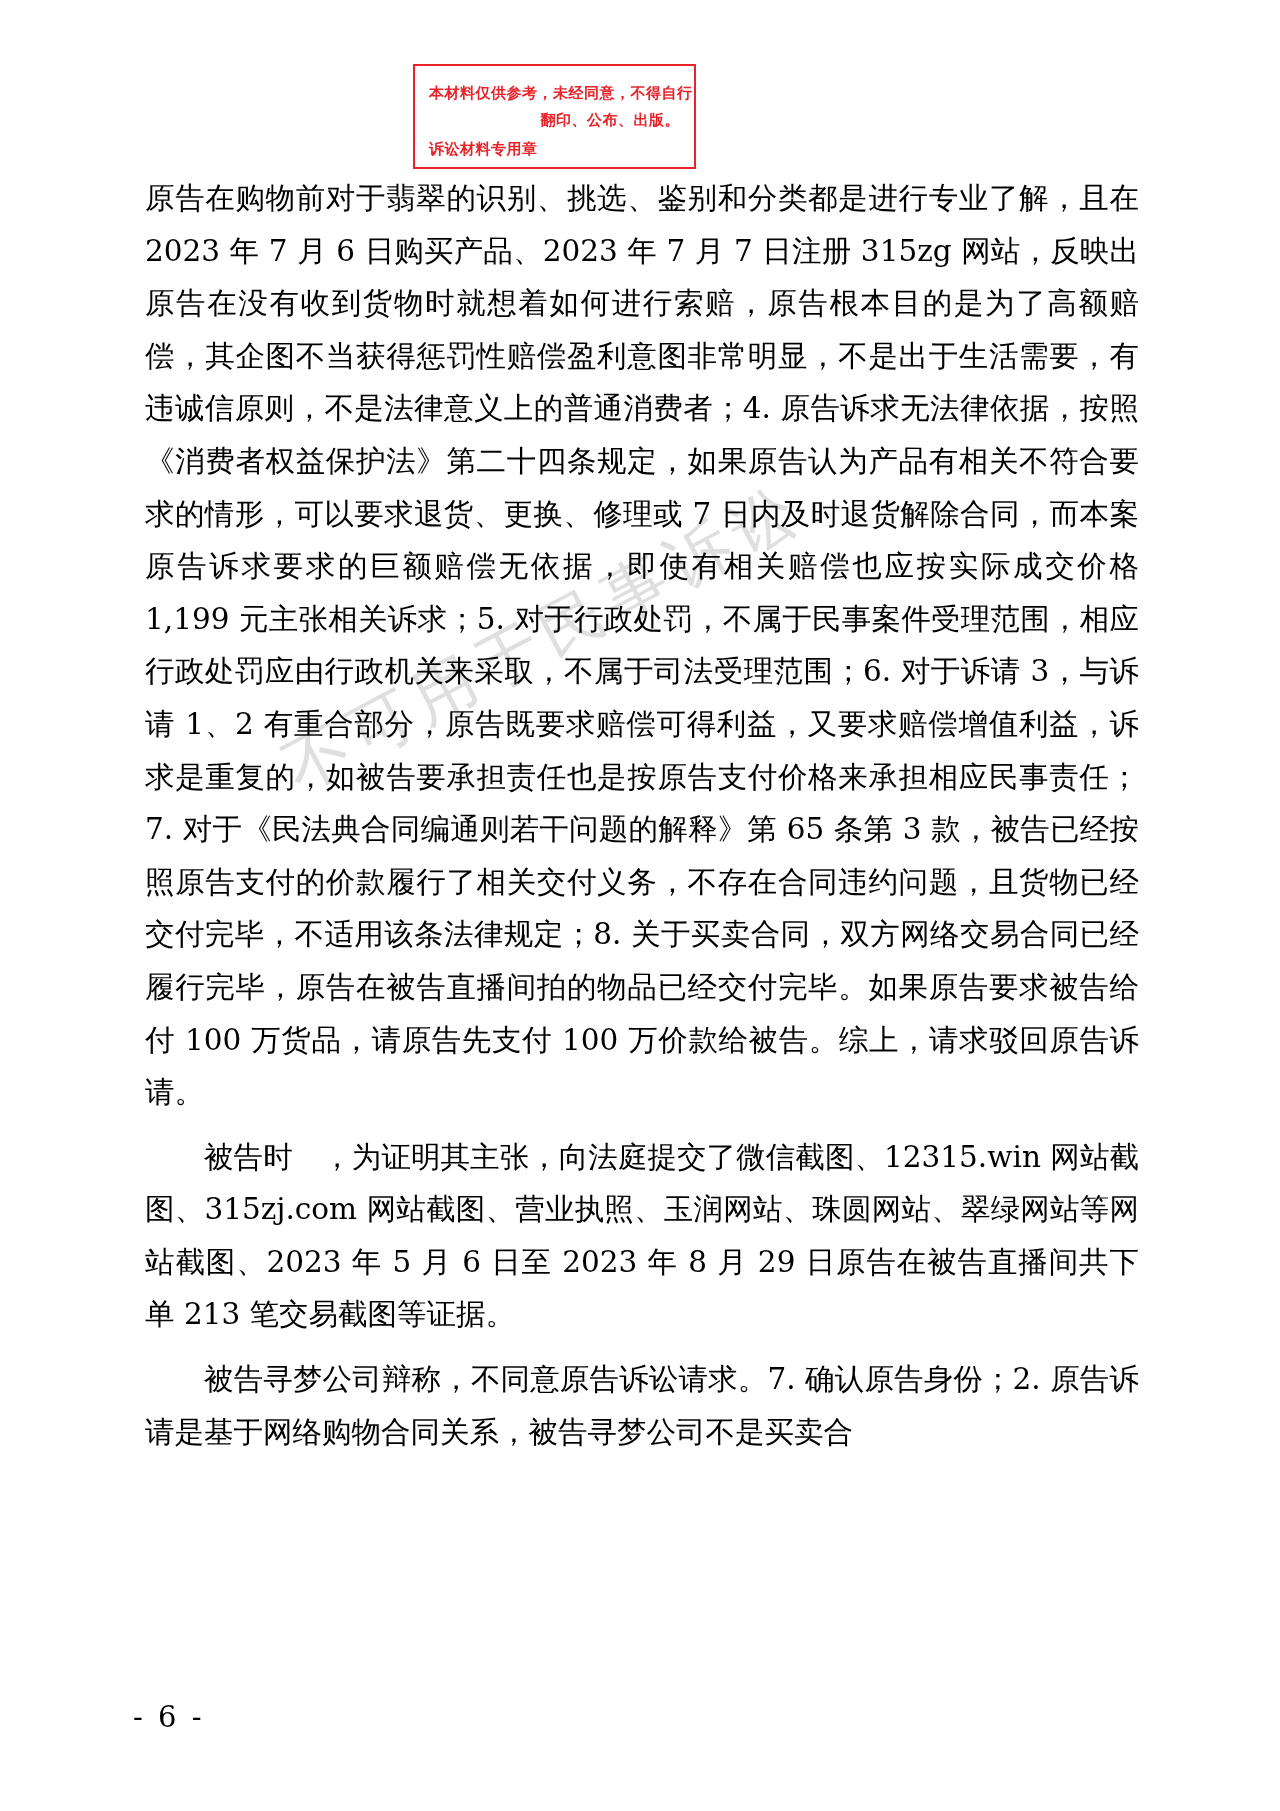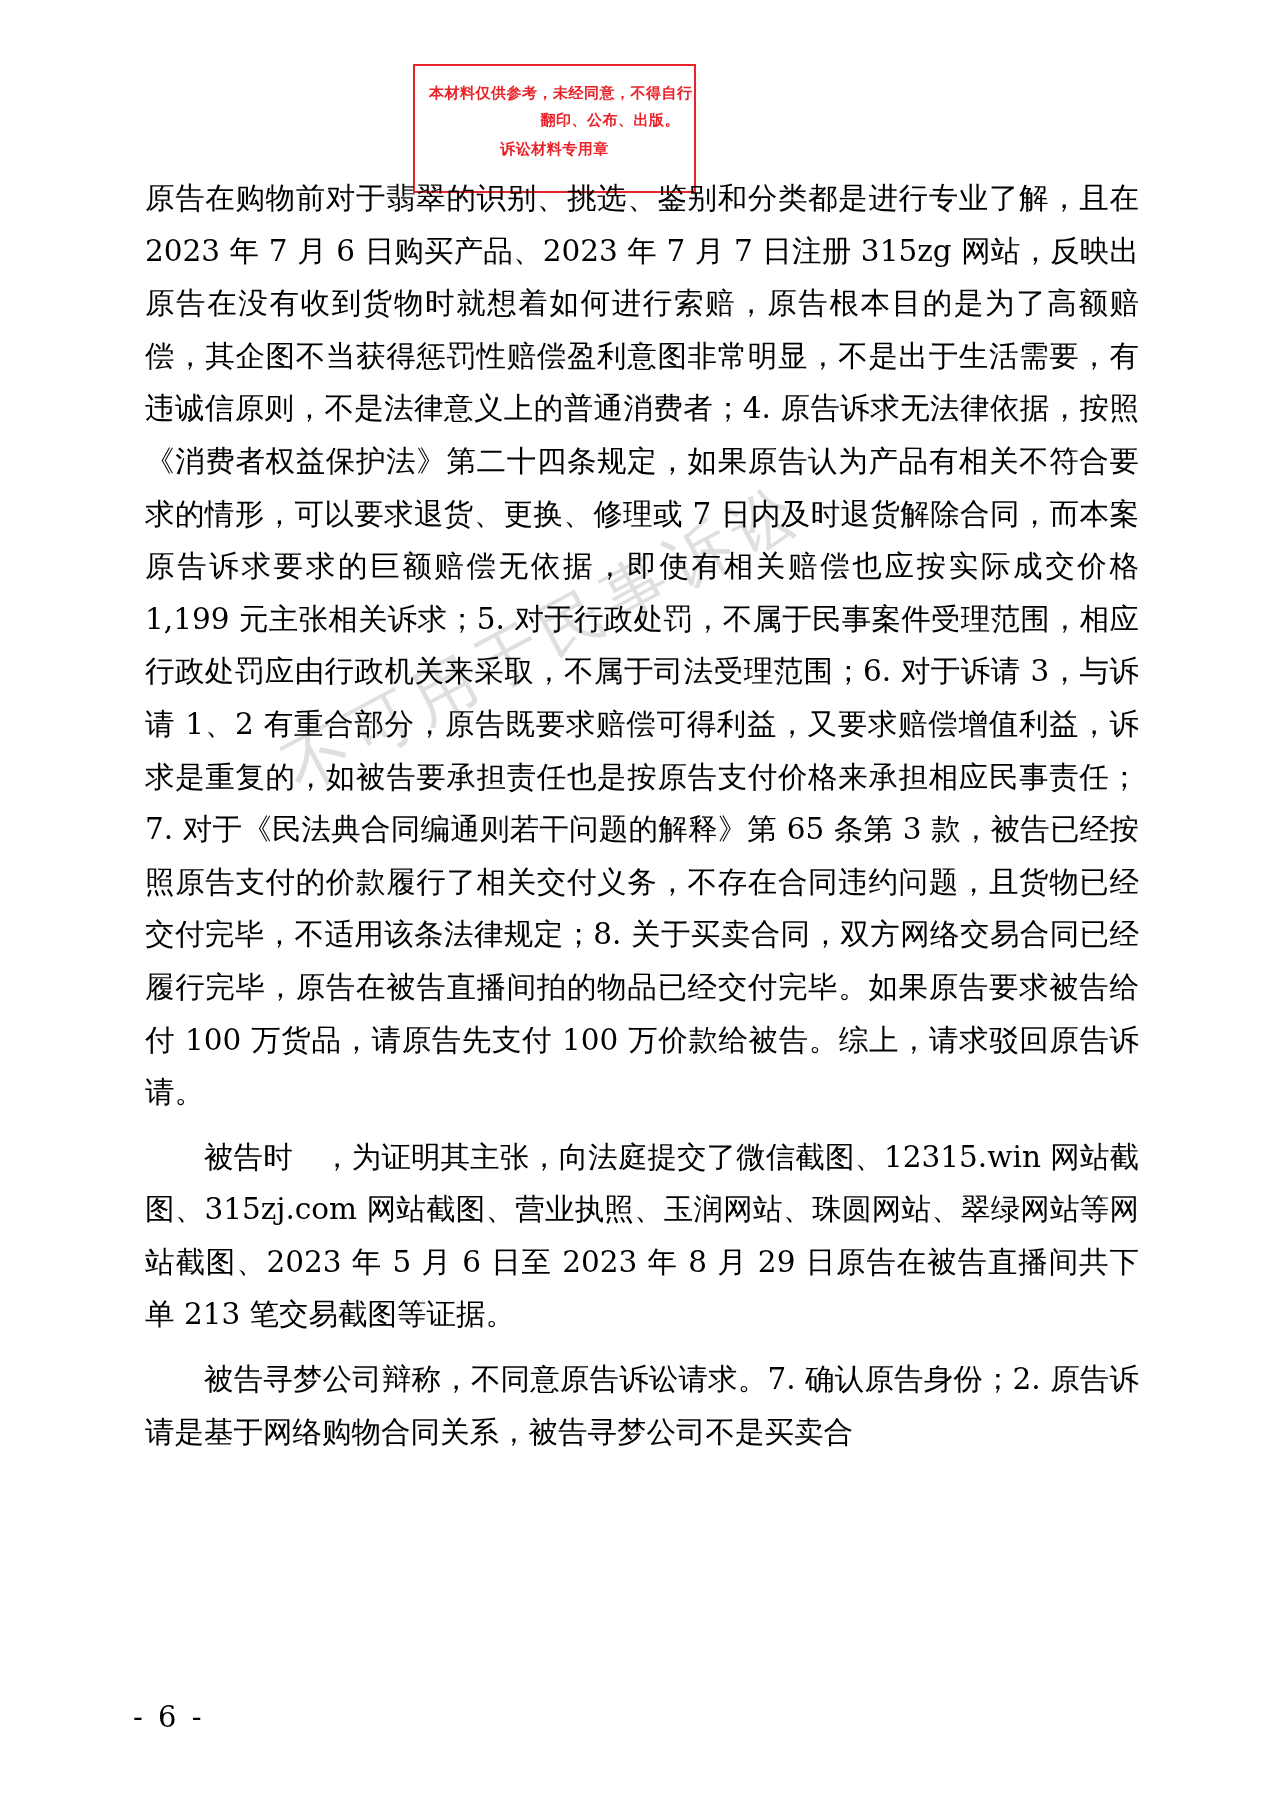--- a/index.html
+++ b/index.html
@@ -21,42 +21,42 @@
     height: 1811px;
     box-sizing: border-box;
   }
 
   
   .stamp-box {
     position: absolute;
     left: 413px;
     top: 64px;
     width: 283px;
-    height: 129px;
+    height: 105px;
     border: 2px solid #e8242a;
     box-sizing: border-box;
     color: #e8242a;
     font-family: "DejaVu Sans", "Liberation Sans", sans-serif;
     font-weight: bold;
     font-size: 15px;
     line-height: 27px;
     padding: 14px 14px 0 14px;
   }
   .stamp-line1 {
     text-align: center;
     white-space: nowrap;
     letter-spacing: 0.5px;
   }
   .stamp-line2 {
     text-align: right;
     white-space: nowrap;
     letter-spacing: 0.5px;
   }
   .stamp-line3 {
-    text-align: center;
+    text-align: left;
     white-space: nowrap;
     letter-spacing: 0.5px;
     margin-top: 2px;
   }
 
   
   .watermark {
     position: absolute;
     left: 330px;
     top: 560px;

